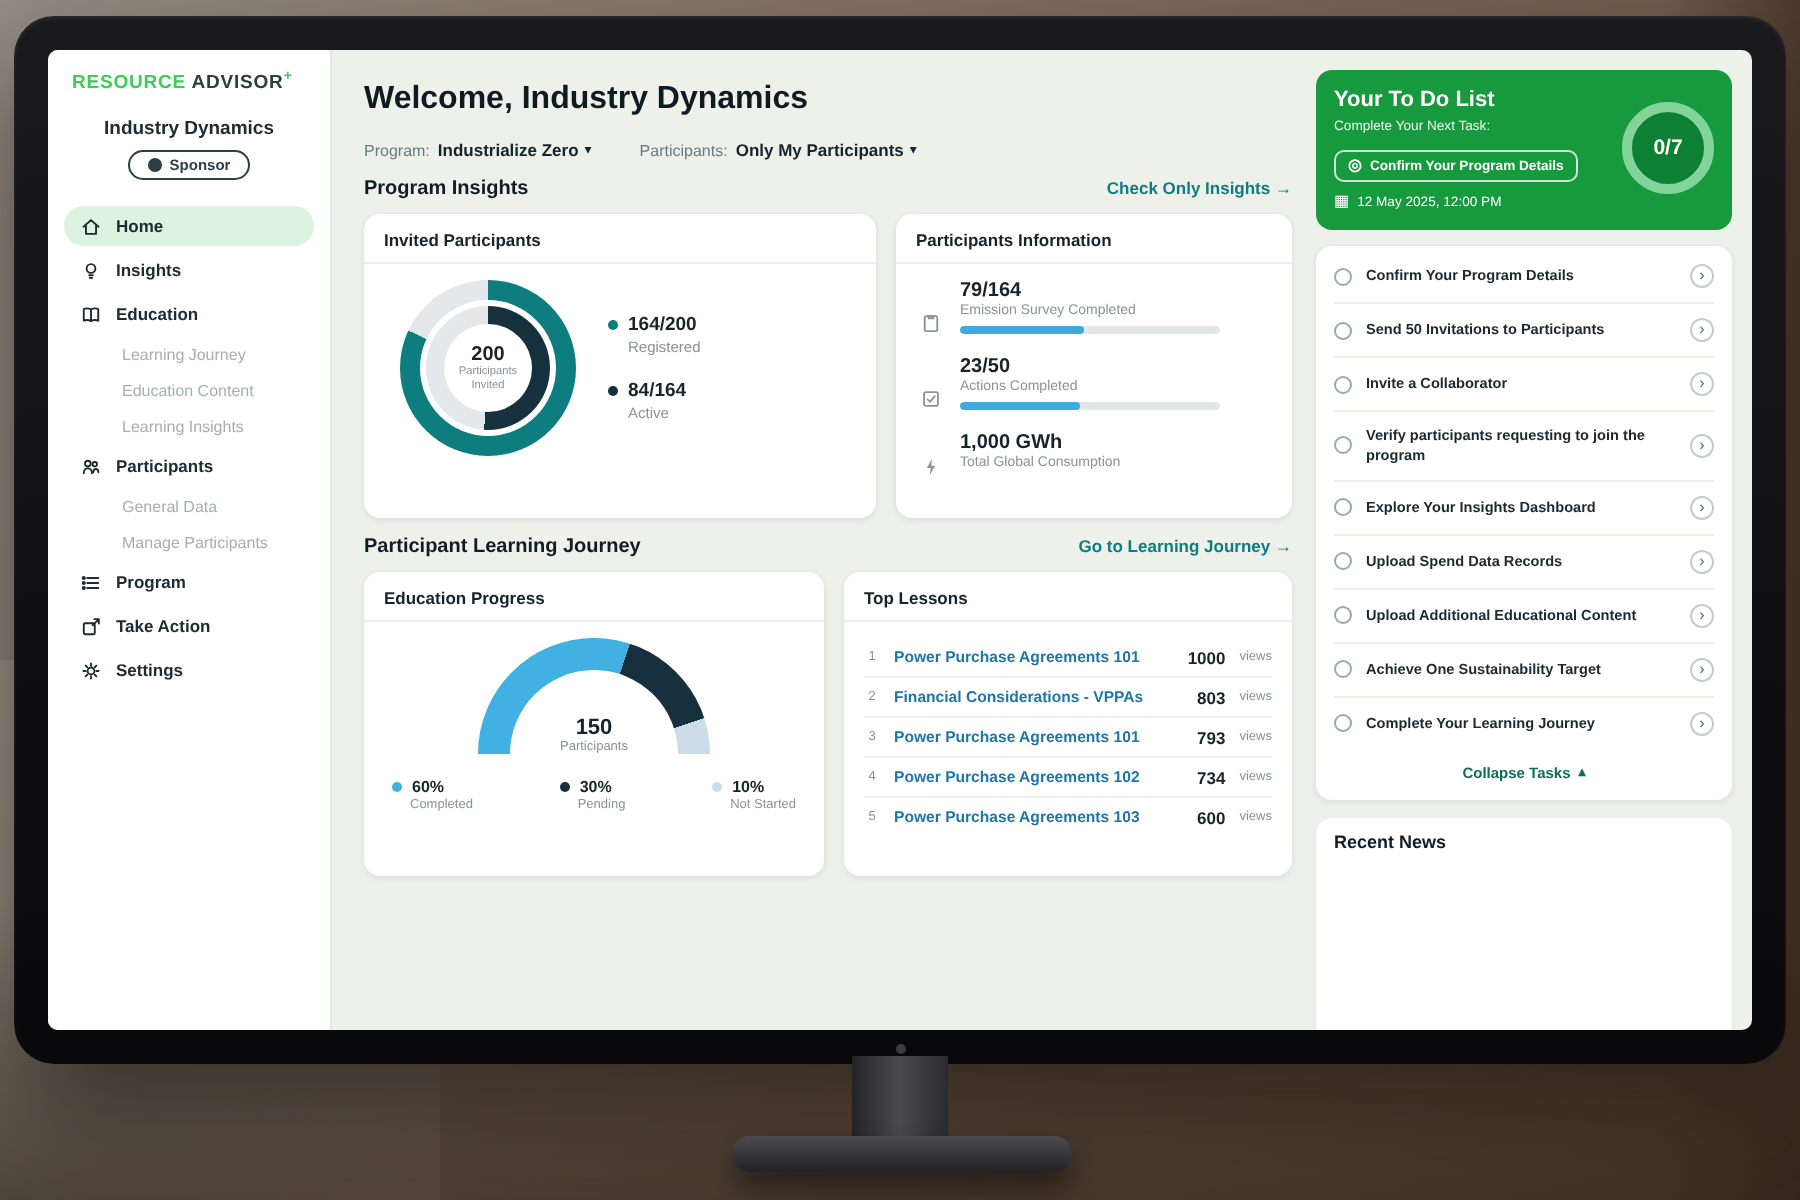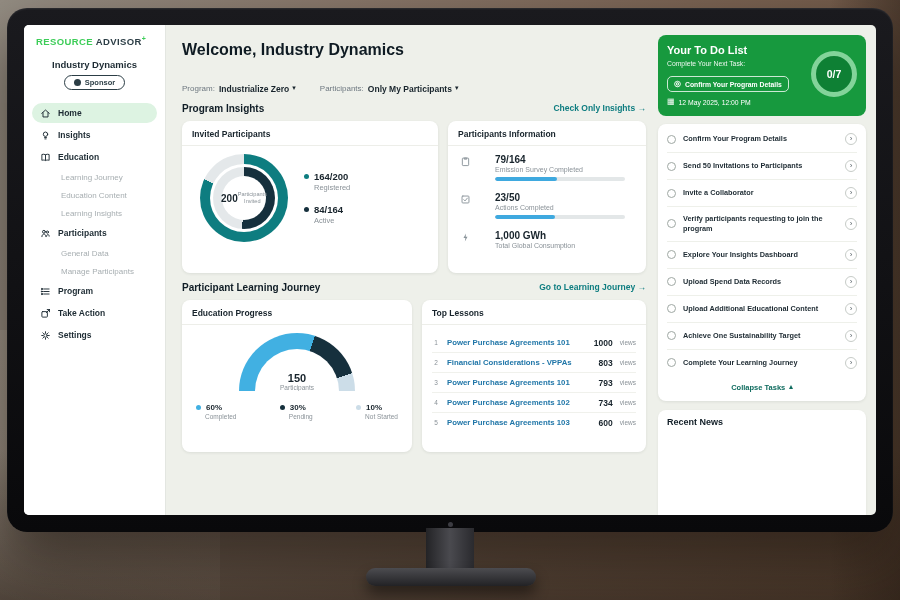--- a/index.html
+++ b/index.html
@@ -45,53 +45,53 @@
   .nav-item{display:flex;align-items:center;gap:7px;padding:4.5px 8px;font-size:8.5px;
     font-weight:bold;color:#1d2b33;border-radius:12px;cursor:pointer;}
   .nav-item.active{background:#ddf3e2;}
   .nav-sub{padding:3.5px 8px 3.5px 29px;font-size:8px;color:#a7aeb1;cursor:pointer;}
   .nic{width:11px;height:11px;flex:none;}
 
   
   .main{flex:1;min-width:0;padding:10px 12px 0 16px;}
   .welcome{font-size:16px;font-weight:bold;color:#0f1b23;margin:6px 0 11px;}
   .filters{display:flex;gap:24px;align-items:center;margin-bottom:6px;}
-  .f-group{display:flex;align-items:flex-start;cursor:pointer;margin-top:14px;}
+  .f-group{display:flex;align-items:center;cursor:pointer;}
   .f-label{font-size:8px;color:#6e7880;}
   .f-value{font-size:8.5px;font-weight:bold;color:#18242c;margin-left:4px;}
   .caret{font-size:7px;color:#18242c;margin-left:3px;}
   .sec{display:flex;justify-content:space-between;align-items:flex-start;margin:9px 0 7px;}
   .sec-title{font-size:10px;font-weight:bold;color:#101d26;}
   .sec-link{font-size:8.5px;font-weight:bold;color:#0e7d80;cursor:pointer;}
   .cards{display:flex;gap:10px;}
   .card{background:#fff;border-radius:8px;box-shadow:0 1px 3px rgba(30,40,30,.09);
     padding:0 10px 8px;}
   .card-head{font-size:8.5px;font-weight:bold;color:#18242c;padding:8px 0 6px 10px;
     border-bottom:1px solid #edeee9;margin:0 -10px 8px;}
 
   
   .card-invited{width:256px;height:152px;flex:none;}
   .invited-body{display:flex;align-items:center;gap:16px;padding-left:8px;}
   .donut{position:relative;width:88px;height:88px;}
   .d-ring{position:absolute;inset:0;border-radius:50%;}
   .d-gap{position:absolute;inset:10px;background:#fff;border-radius:50%;}
   .d-inner{position:absolute;inset:13px;border-radius:50%;}
   .d-hole{position:absolute;inset:22px;background:#fff;border-radius:50%;display:flex;
-    flex-direction:row;align-items:center;justify-content:center;text-align:center;}
+    flex-direction:column;align-items:center;justify-content:center;text-align:center;}
   .d-val{font-size:10px;font-weight:bold;}
   .d-lab{font-size:5.6px;color:#8a9298;line-height:1.25;}
   .leg{display:flex;flex-direction:column;gap:12px;}
   .leg-top{display:flex;align-items:center;gap:5px;}
   .dot{width:5px;height:5px;border-radius:50%;flex:none;}
   .leg-val{font-size:9.5px;font-weight:bold;}
   .leg-lab{font-size:7.5px;color:#8a9298;margin-left:10px;margin-top:1px;}
 
   
   .card-info{flex:1;height:152px;}
-  .info-row{display:flex;gap:24px;margin:2px 0 11px;align-items:flex-start;padding-left:2px;}
+  .info-row{display:flex;gap:9px;margin:2px 0 11px;align-items:flex-end;padding-left:2px;}
   .iic{width:11px;height:11px;margin-top:2px;flex:none;}
   .ir-val{font-size:10px;font-weight:bold;}
   .ir-lab{font-size:7px;color:#8a9298;margin:1px 0 4px;}
   .pbar{width:130px;height:4px;background:#e3e7e8;border-radius:2px;overflow:hidden;}
   .pfill{height:4px;border-radius:2px;background:#3fa9df;width:0;}
 
   
   .card-edu{width:230px;height:152px;flex:none;}
   .gauge{position:relative;width:116px;height:58px;overflow:hidden;margin:6px auto 0;}
   .g-arc{position:absolute;left:0;top:0;width:116px;height:116px;border-radius:50%;}

